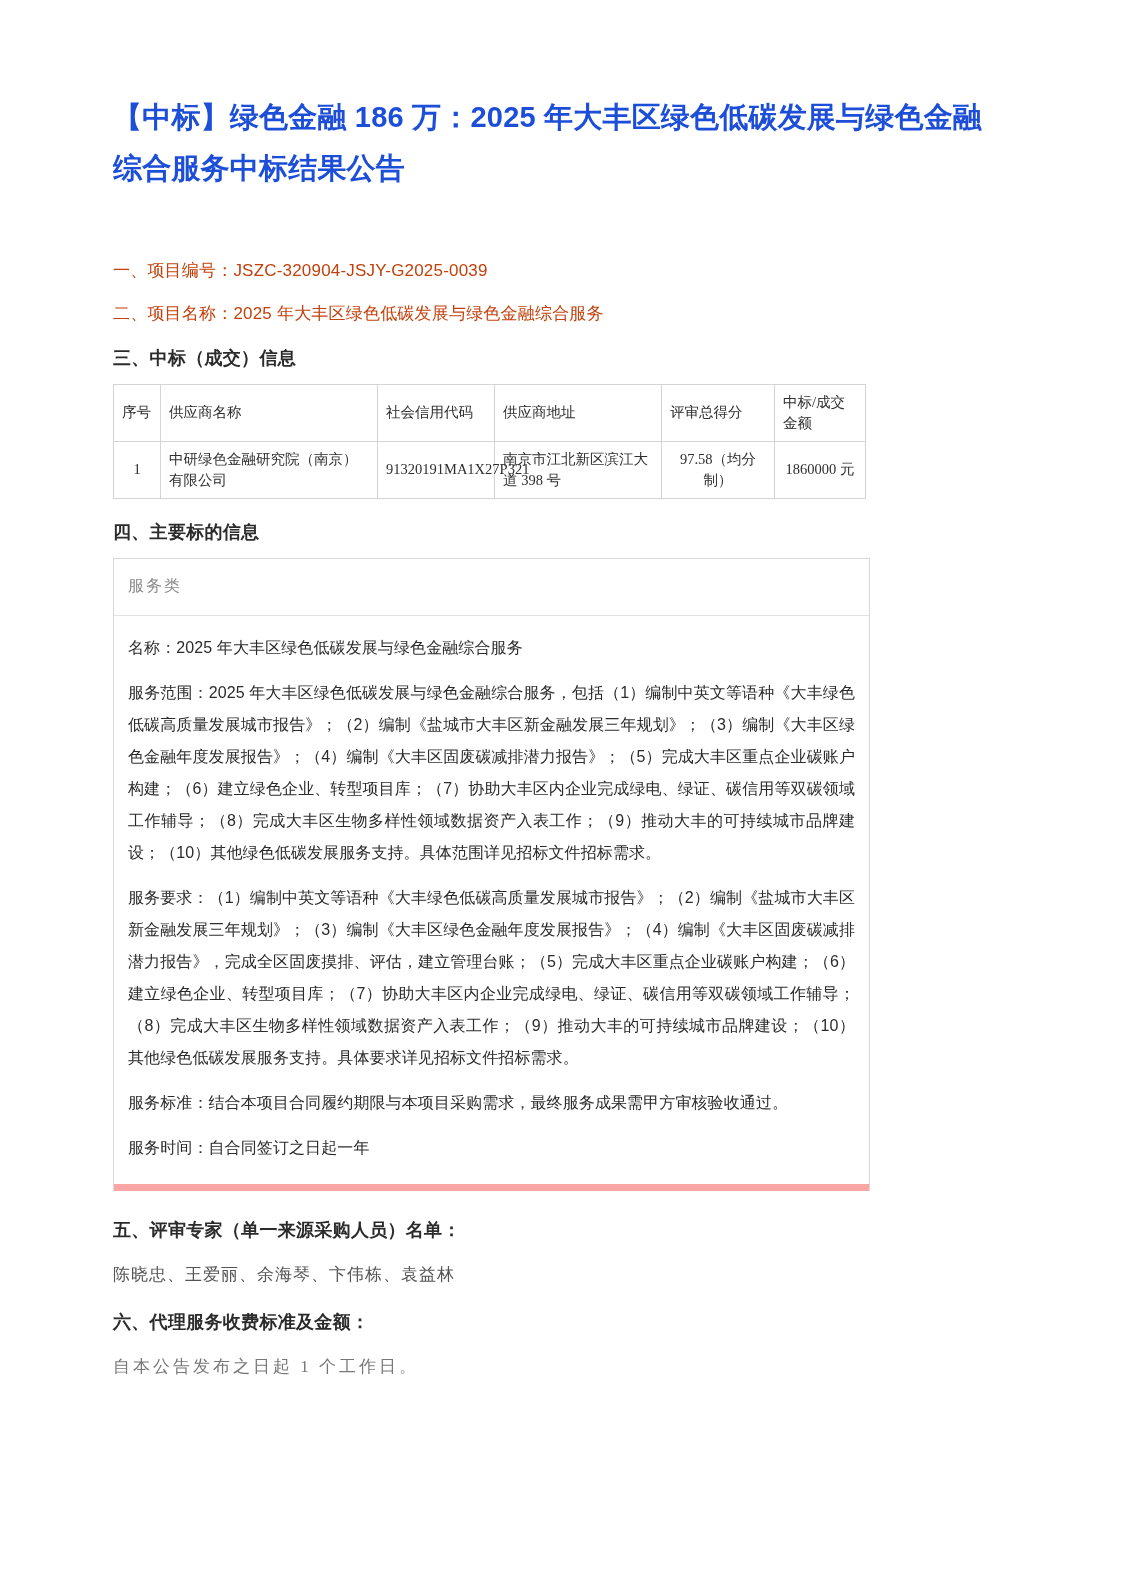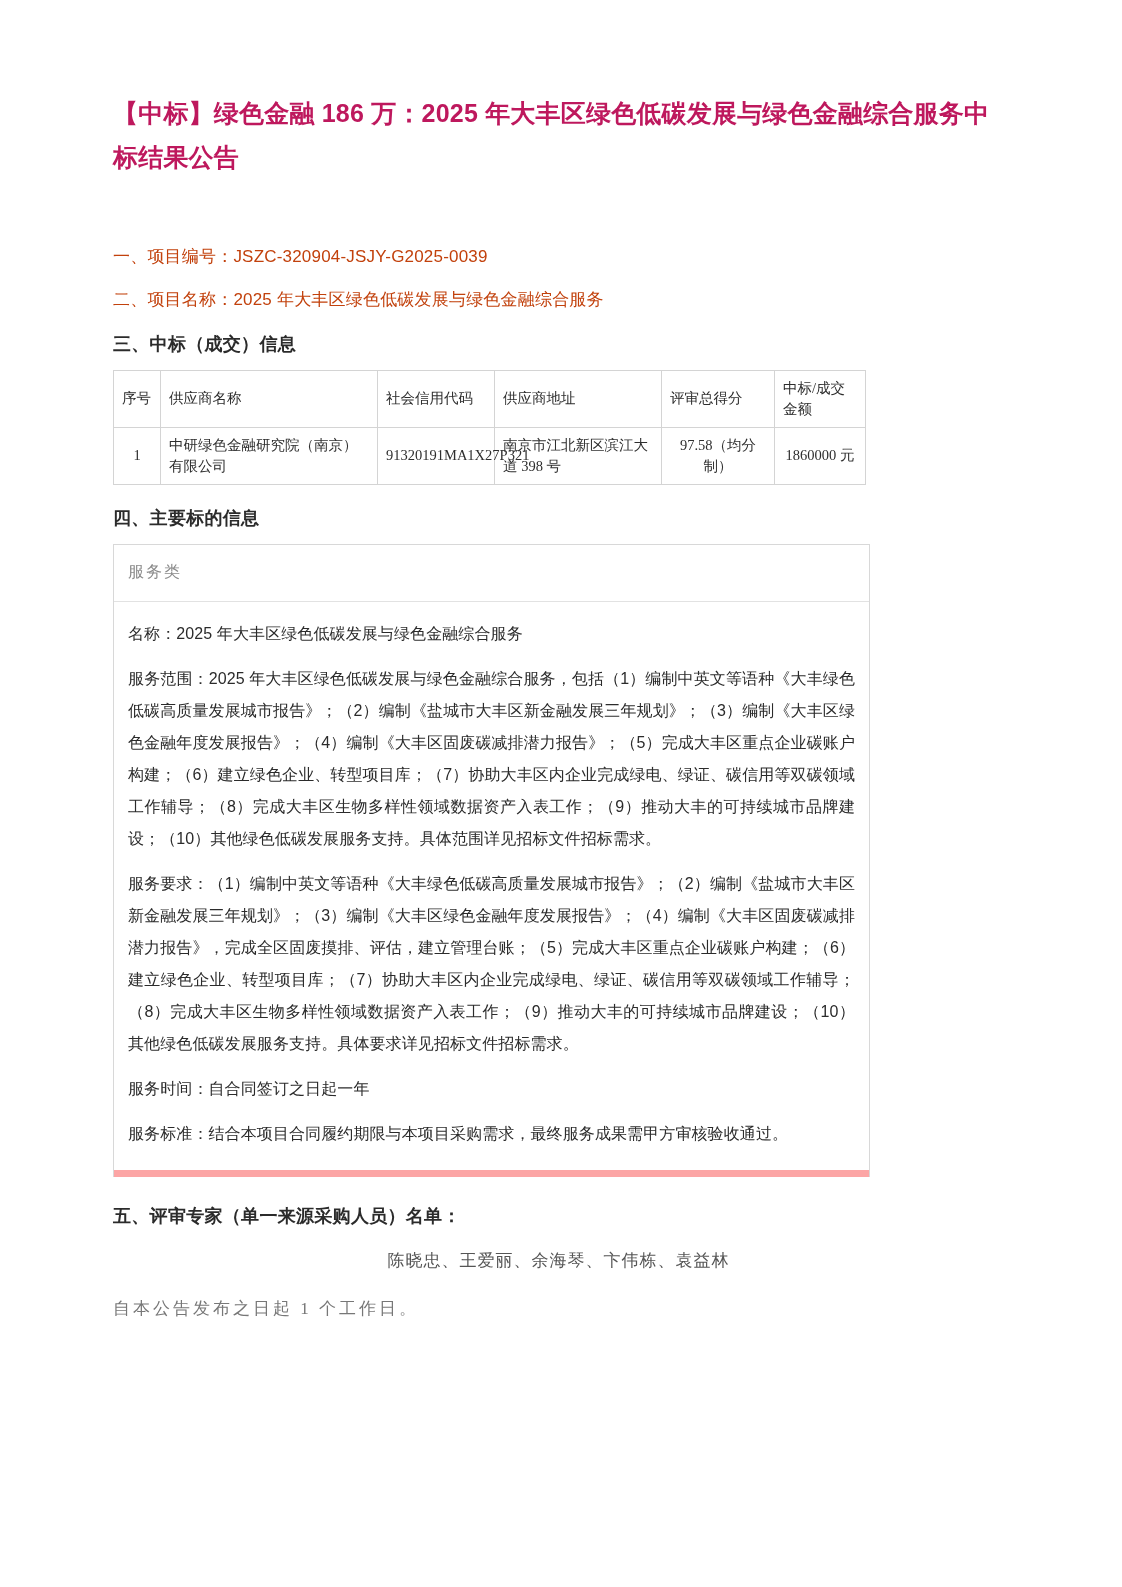--- a/index.html
+++ b/index.html
@@ -15,24 +15,24 @@
     -webkit-font-smoothing: antialiased;
   }
   .page {
     width: 1122px;
     min-height: 1587px;
     box-sizing: border-box;
     padding: 92px 118px 40px 113px;
     background: #ffffff;
   }
   .doc-title {
-    font-size: 25px;
+    font-size: 29px;
     font-weight: bold;
     line-height: 1.75;
-    color: #be185d;
+    color: #1d4ed8;
     margin: 0 0 64px 0;
     letter-spacing: 0.2px;
   }
   .section-heading {
     font-size: 18px;
     font-weight: bold;
     color: #2b2b2b;
     margin: 0 0 17px 0;
     line-height: 1.5;
     letter-spacing: 0.3px;
@@ -110,21 +110,20 @@
     color: #2b2b2b;
     line-height: 1.7;
     margin: 0 0 20px 0;
     letter-spacing: 0.2px;
   }
   .serif-gray {
     font-family: "Liberation Serif", "DejaVu Serif", serif;
     color: #555555;
     font-size: 17px;
     letter-spacing: 1px;
-    text-align: center;
   }
   .serif-gray-wide {
     font-family: "Liberation Serif", "DejaVu Serif", serif;
     color: #777777;
     font-size: 17px;
     letter-spacing: 3px;
   }
   .spacer-top { margin-top: 26px; }
 </style>
 </head>
@@ -164,24 +163,25 @@
   </table>
 
   <h2 class="section-heading tight">四、主要标的信息</h2>
 
   <div class="subject-box">
     <div class="subject-type">服务类</div>
     <div class="subject-body">
       <p>名称：2025 年大丰区绿色低碳发展与绿色金融综合服务</p>
       <p>服务范围：2025 年大丰区绿色低碳发展与绿色金融综合服务，包括（1）编制中英文等语种《大丰绿色低碳高质量发展城市报告》；（2）编制《盐城市大丰区新金融发展三年规划》；（3）编制《大丰区绿色金融年度发展报告》；（4）编制《大丰区固废碳减排潜力报告》；（5）完成大丰区重点企业碳账户构建；（6）建立绿色企业、转型项目库；（7）协助大丰区内企业完成绿电、绿证、碳信用等双碳领域工作辅导；（8）完成大丰区生物多样性领域数据资产入表工作；（9）推动大丰的可持续城市品牌建设；（10）其他绿色低碳发展服务支持。具体范围详见招标文件招标需求。</p>
       <p>服务要求：（1）编制中英文等语种《大丰绿色低碳高质量发展城市报告》；（2）编制《盐城市大丰区新金融发展三年规划》；（3）编制《大丰区绿色金融年度发展报告》；（4）编制《大丰区固废碳减排潜力报告》，完成全区固废摸排、评估，建立管理台账；（5）完成大丰区重点企业碳账户构建；（6）建立绿色企业、转型项目库；（7）协助大丰区内企业完成绿电、绿证、碳信用等双碳领域工作辅导；（8）完成大丰区生物多样性领域数据资产入表工作；（9）推动大丰的可持续城市品牌建设；（10）其他绿色低碳发展服务支持。具体要求详见招标文件招标需求。</p>
+      <p>服务标准：结合本项目合同履约期限与本项目采购需求，最终服务成果需甲方审核验收通过。</p>
       <p>服务时间：自合同签订之日起一年</p>
-      <p>服务标准：结合本项目合同履约期限与本项目采购需求，最终服务成果需甲方审核验收通过。</p>
     </div>
   </div>
 
   <h2 class="section-heading spacer-top">五、评审专家（单一来源采购人员）名单：</h2>
   <p class="body-text serif-gray">陈晓忠、王爱丽、余海琴、卞伟栋、袁益林</p>
 
+  <h2 class="section-heading">六、代理服务收费标准及金额：</h2>
 
   <p class="body-text serif-gray-wide">自本公告发布之日起 1 个工作日。</p>
 
 </div>
 
 </body></html>

